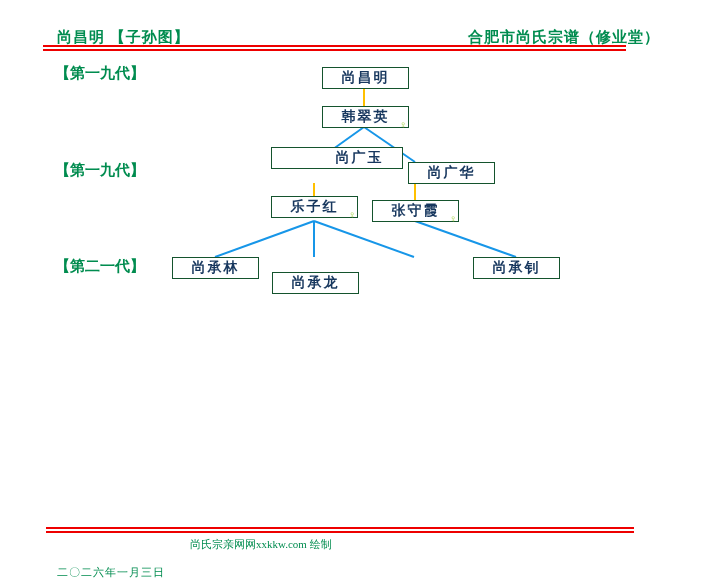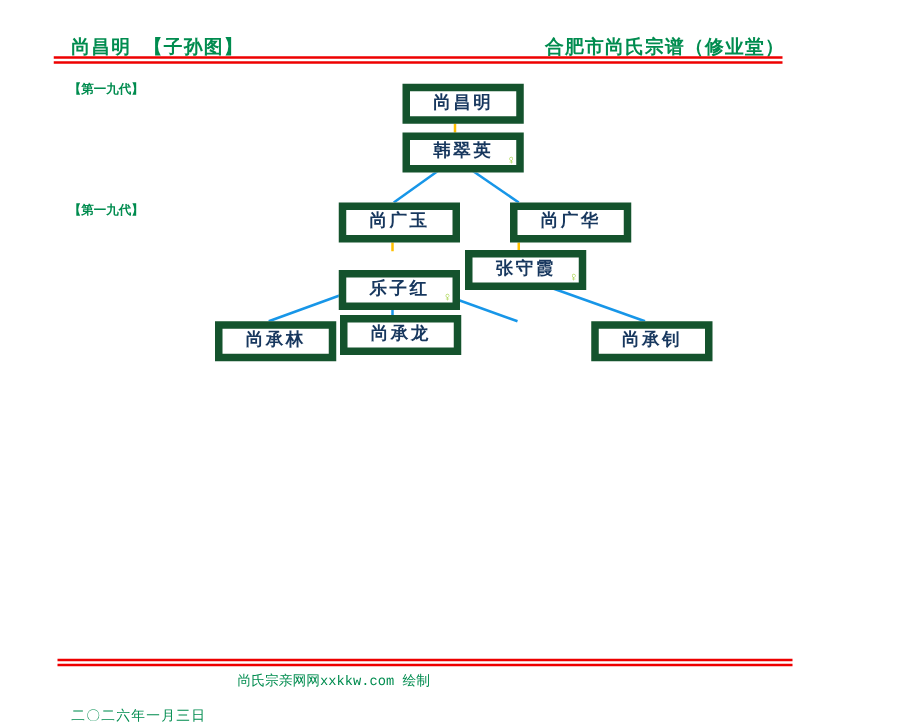--- a/index.html
+++ b/index.html
@@ -1,85 +1,86 @@
 <!DOCTYPE html>
 <html><head>
 <meta charset="utf-8">
 <style>
   html,body{margin:0;padding:0;background:#fff;}
   .page{
     position:relative;width:660px;height:580px;background:#ffffff;overflow:hidden;
-    font-family:Liberation Mono, monospace;
+    font-family:Liberation Serif, serif;
   }
   
   .header-title{
     position:absolute;top:28px;font-size:15px;font-weight:bold;color:#008C4F;
     letter-spacing:1px;white-space:nowrap;
   }
   .header-title.left{left:57px;}
-  .header-title.right{left:436px;}
+  .header-title.right{left:468px;}
   .double-rule{
     position:absolute;height:2px;
     border-top:2px solid #EE0000;border-bottom:2px solid #EE0000;
   }
   .rule-top{left:43px;top:45px;width:583px;}
   .rule-bottom{left:46px;top:527px;width:588px;}
   
   .gen-label{
-    position:absolute;left:55px;font-size:10px;font-weight:bold;color:#008C4F;
+    position:absolute;left:55px;font-size:15px;font-weight:bold;color:#008C4F;
     white-space:nowrap;
   }
   .gen-1{top:64px;}
   .gen-2{top:161px;}
   .gen-3{top:257px;}
   
   .connectors{position:absolute;left:0;top:0;z-index:1;}
   
   .node{
     position:absolute;width:85px;height:20px;background:#ffffff;
-    border:6px solid #14532d;z-index:2;
+    border:1px solid #14532d;z-index:2;
     display:flex;align-items:center;justify-content:center;text-align:center;
   }
   .pname{
     font-size:14px;font-weight:bold;color:#17375E;letter-spacing:2px;
     white-space:nowrap;line-height:20px;
   }
   .gender{
     position:absolute;right:1px;bottom:-3px;font-size:10px;font-weight:bold;
     color:#9ACD32;line-height:10px;
   }
   
   .n-shangchangming{left:322px;top:67px;}
   .n-hancuiying   {left:322px;top:106px;}
-  .n-shangguangyu {left:271px;top:162px;}
+  .n-shangguangyu {left:271px;top:147px;padding-left:45px;}
   .n-shangguanghua{left:372px;top:162px;margin-left:36px;}
-  .n-lezihong     {left:271px;top:216px;}
+  .n-lezihong     {left:271px;top:196px;}
   .n-zhangshouxia {left:372px;top:200px;}
   .n-shangchenglin{left:172px;top:257px;}
-  .n-shangchenglong{left:272px;top:252px;}
+  .n-shangchenglong{left:272px;top:272px;}
   .n-shangchengyun{left:372px;top:257px;}
   .n-shangchengzhao{left:473px;top:257px;}
   
   .footer-text{
     position:absolute;top:537px;font-size:11px;color:#008C4F;white-space:nowrap;
   }
   .footer-date{left:57px;letter-spacing:1px;margin-top:28px;}
   .footer-credit{left:190px;}
 </style>
 </head>
 <body>
 
 <div class="page">
 
   <span class="header-title left">尚昌明 【子孙图】</span>
   <span class="header-title right">合肥市尚氏宗谱（修业堂）</span>
   <div class="double-rule rule-top"></div>
 
   <span class="gen-label gen-1">【第一九代】</span>
   <span class="gen-label gen-2">【第一九代】</span>
+  <span class="gen-label gen-3">【第二一代】</span>
 
   <svg class="connectors" width="724" height="580">
 
     <line x1="364" y1="88" x2="364" y2="107" stroke="#FFC000" stroke-width="2"></line>
     <line x1="314" y1="183" x2="314" y2="201" stroke="#FFC000" stroke-width="2"></line>
     <line x1="415" y1="183" x2="415" y2="201" stroke="#FFC000" stroke-width="2"></line>
 
     <line x1="364" y1="127" x2="315" y2="162" stroke="#1796E8" stroke-width="2"></line>
     <line x1="364" y1="127" x2="415" y2="162" stroke="#1796E8" stroke-width="2"></line>
     <line x1="314" y1="221" x2="215" y2="257" stroke="#1796E8" stroke-width="2"></line>

